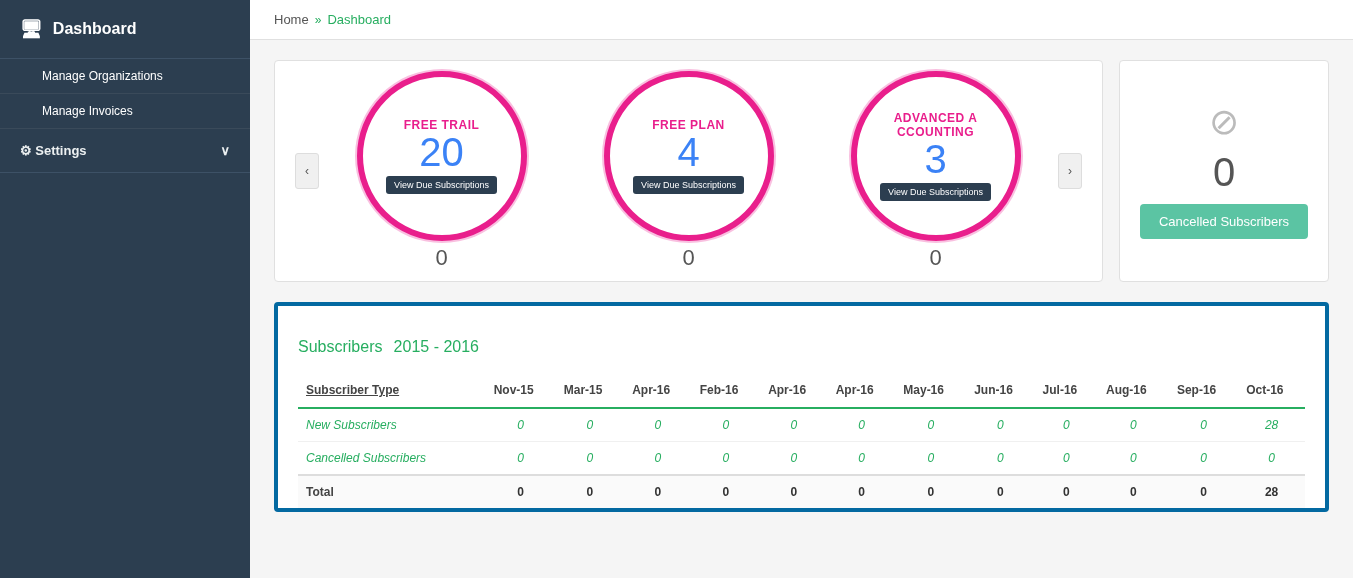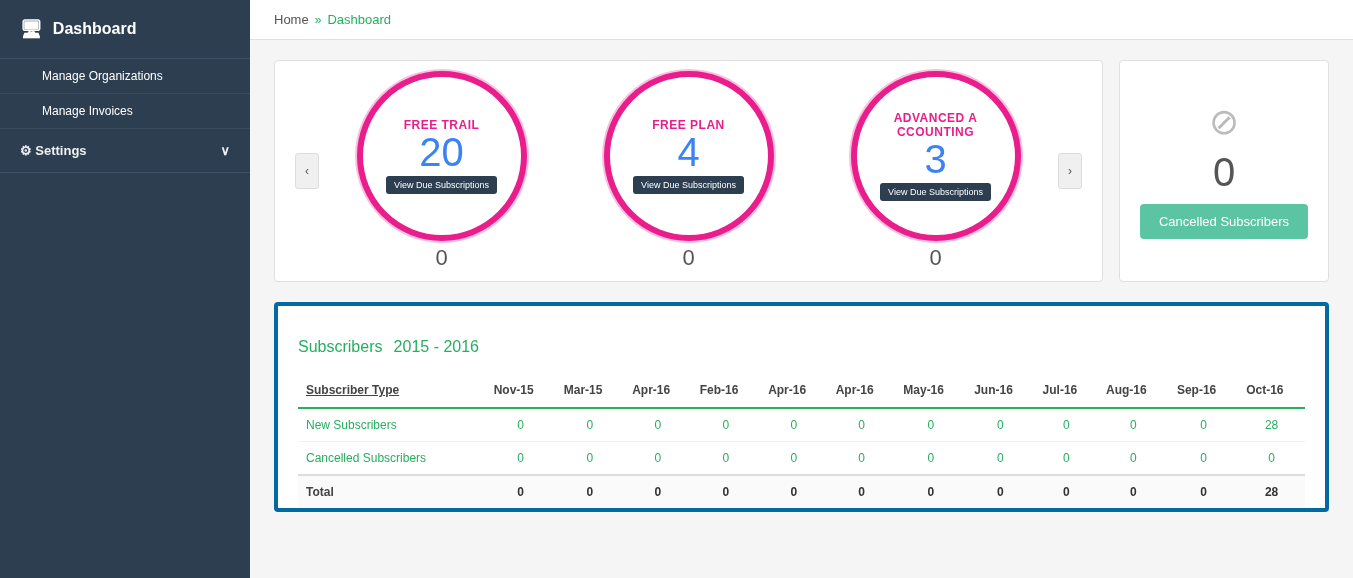--- a/index.html
+++ b/index.html
@@ -268,20 +268,21 @@
       font-weight: 600;
       color: #444;
       white-space: nowrap;
     }
     thead th:first-child {
       min-width: 150px;
       text-decoration: underline;
     }
     tbody tr {
       border-bottom: 1px solid #f0f0f0;
+      font-style: italic;
     }
     tbody td {
       padding: 9px 8px;
       color: #444;
       text-align: left;
     }
     tbody td:not(:first-child) {
       text-align: center;
       color: #27ae60;
     }

